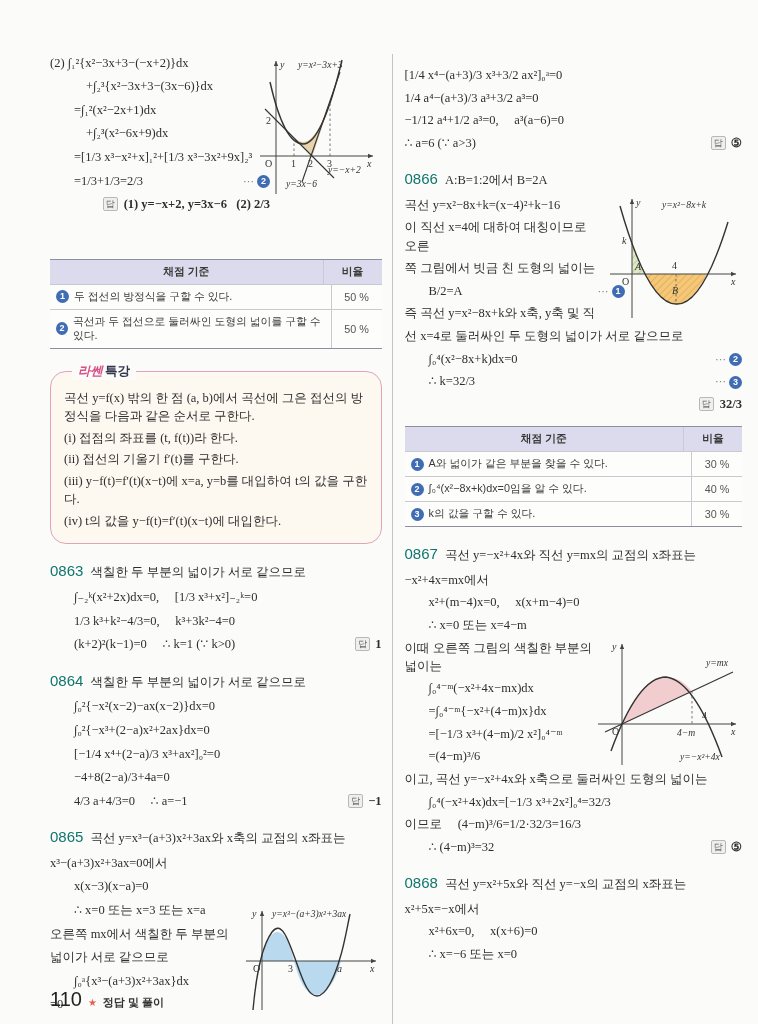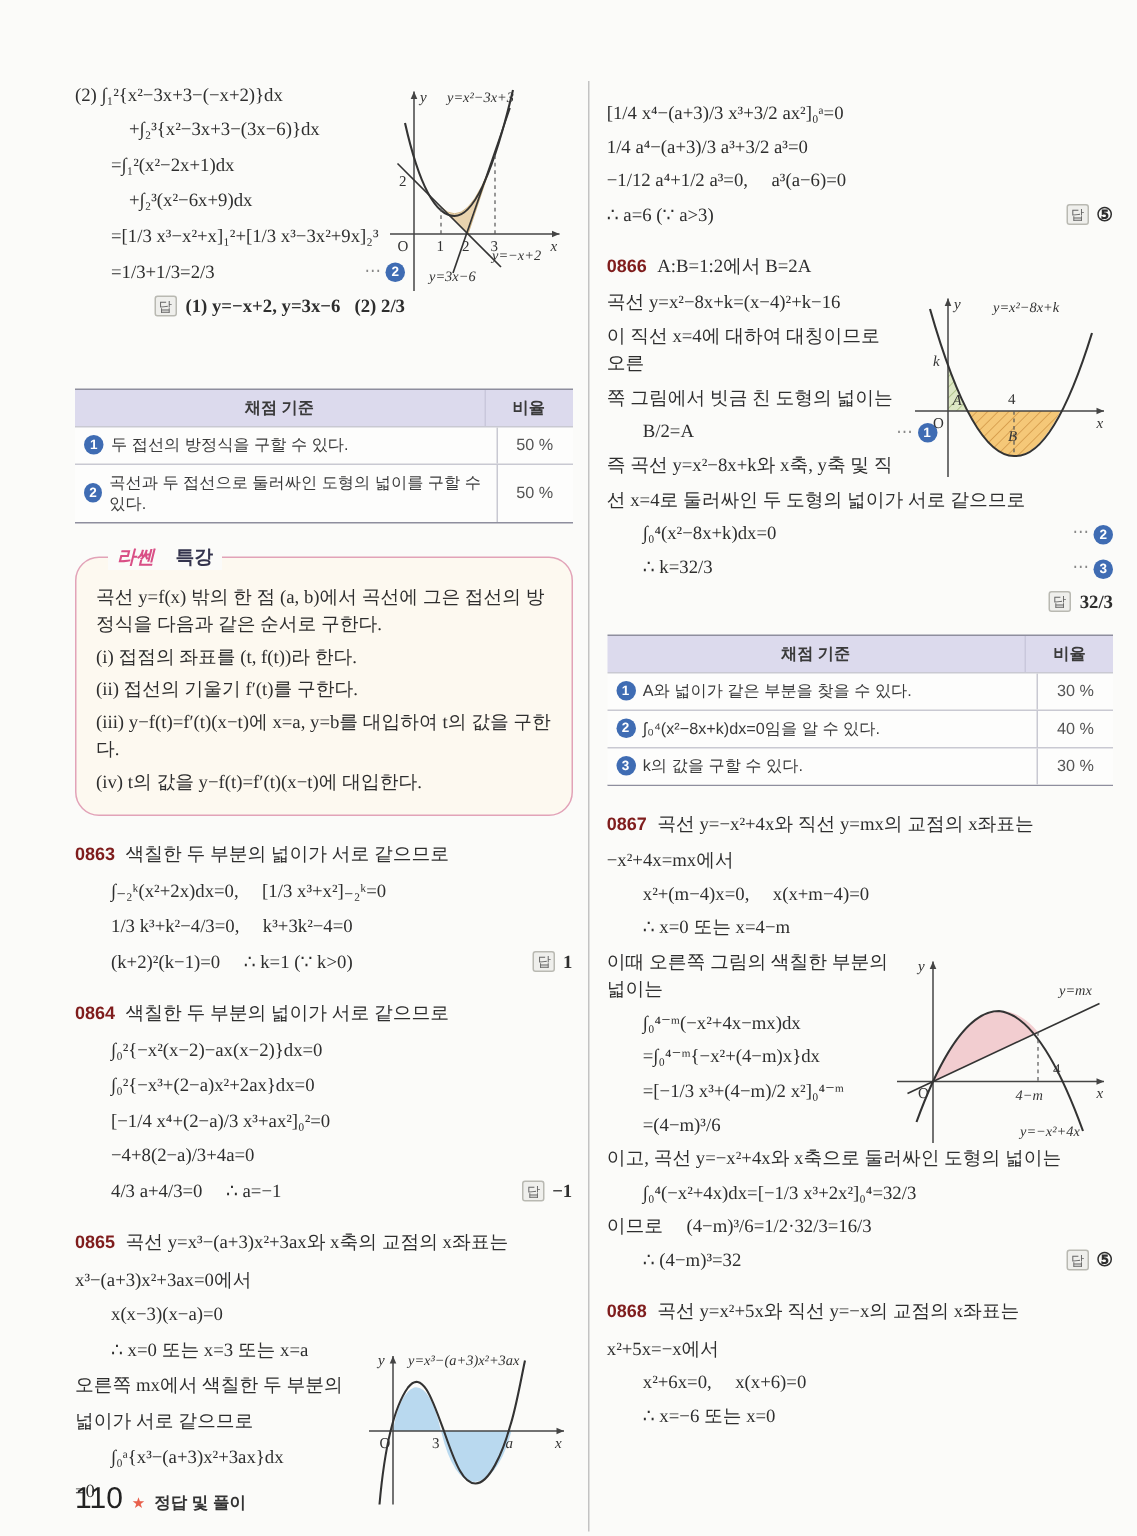--- a/index.html
+++ b/index.html
@@ -19,33 +19,33 @@
   .r{justify-content:flex-end;gap:6px;}
   .nar{max-width:198px;}
   .nar2{max-width:196px;}
   .note{display:inline-flex;align-items:center;gap:3px;color:#888;font-size:11px;flex-shrink:0;margin-left:8px;}
   .circ{display:inline-block;width:13px;height:13px;border-radius:50%;background:#3f6cb3;color:#fff;
         font-size:9px;line-height:13px;text-align:center;font-family:"Liberation Sans","DejaVu Sans",sans-serif;font-weight:bold;}
   .ansr{display:inline-flex;align-items:baseline;gap:5px;flex-shrink:0;margin-left:10px;font-weight:bold;}
   .badge{display:inline-block;background:#efefec;border:1px solid #b9b9b2;border-radius:2px;color:#666;
          font-size:9px;line-height:12px;padding:0 2px;font-family:"Liberation Sans","DejaVu Sans",sans-serif;font-weight:normal;align-self:center;}
   .phead{margin:16px 0 6px 0;line-height:1.45;}
-  .pnum{color:#7f1d1d;font-weight:bold;font-family:"Liberation Sans","DejaVu Sans",sans-serif;font-size:12px;margin-right:7px;}
+  .pnum{color:#0f766e;font-weight:normal;font-family:"Liberation Sans","DejaVu Sans",sans-serif;font-size:15px;margin-right:7px;}
   .ctable{margin:13px 0 14px 0;font-family:"Liberation Sans","DejaVu Sans",sans-serif;font-size:10.8px;
           border-top:1.5px solid #8e8e9e;border-bottom:1.5px solid #8e8e9e;color:#3a3a3a;}
   .thead{display:flex;background:#dcdaed;font-weight:bold;}
   .thead .h1{flex:1;text-align:center;padding:5px 4px;}
   .thead .h2{width:50px;text-align:center;padding:5px 4px;border-left:1px solid #c9c7dc;}
   .trow{display:flex;border-top:1px solid #c9c9d2;align-items:stretch;background:#fdfdfc;}
   .tlabel{flex:1;padding:5px 6px;display:flex;align-items:center;gap:5px;}
   .tpct{width:50px;border-left:1px solid #c9c9d2;display:flex;align-items:center;justify-content:center;color:#555;}
   .tkwrap{position:relative;margin:22px 0 14px 0;}
   .tk-title{position:absolute;top:-8px;left:22px;background:#fbfbf9;padding:0 6px;
             font-family:"Liberation Sans","DejaVu Sans",sans-serif;font-size:12.5px;}
-  .tk-brand{color:#d94f86;font-weight:bold;font-style:italic;margin-right:14px;}
+  .tk-brand{color:#d94f86;font-weight:bold;font-style:italic;margin-right:2px;}
   .tk-word{color:#34344e;font-weight:bold;}
   .tkbox{border:1.6px solid #e2a3b8;border-radius:16px;background:#fdf9f0;padding:14px 13px 10px 13px;}
   .tkbox .ln{margin:3.5px 0;}
   .graph{position:absolute;right:0;}
   .graph svg{display:block;}
   .graph text{font-size:10px;fill:#333;}
   .graph .flab{font-size:9.6px;}
   .footer{position:absolute;left:50px;top:988px;display:flex;align-items:baseline;gap:6px;
           font-family:"Liberation Sans","DejaVu Sans",sans-serif;}
   .fpage{font-size:20px;font-weight:normal;color:#222;}

